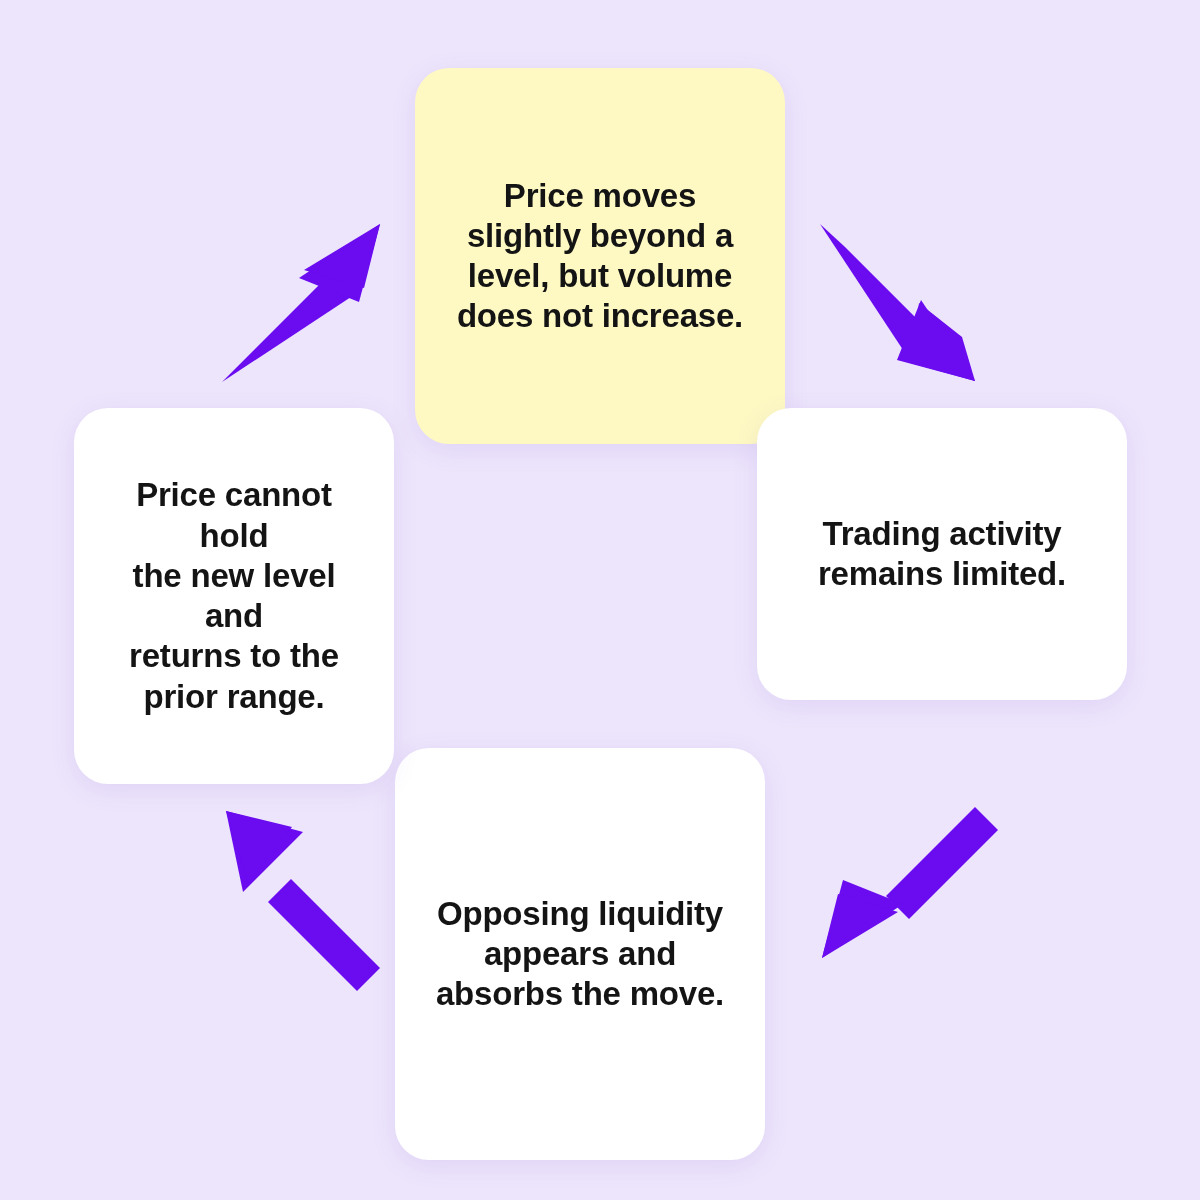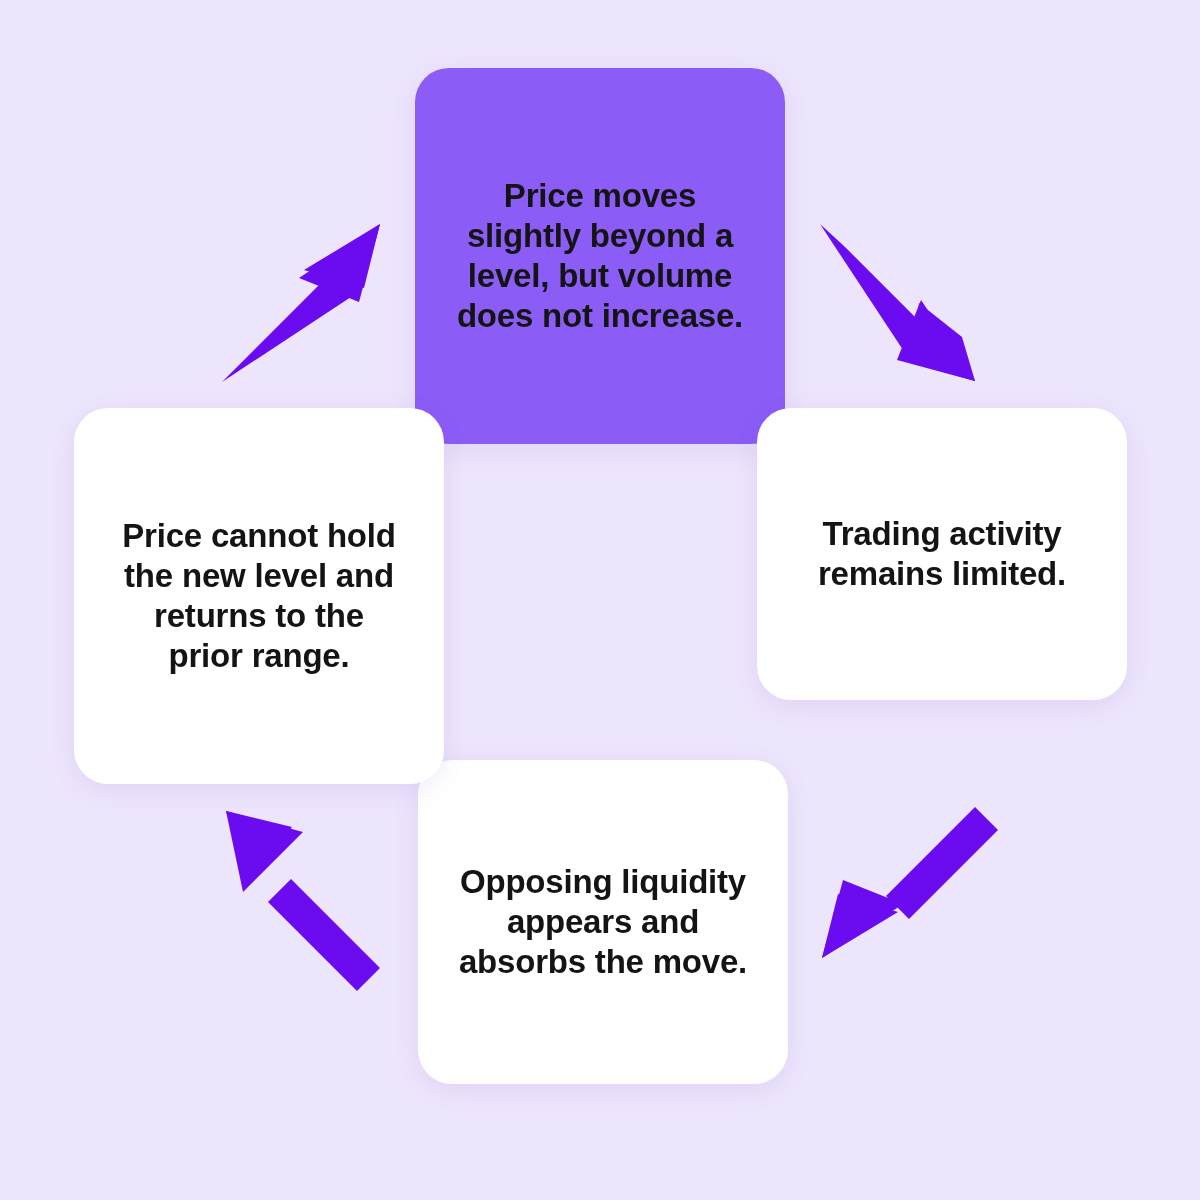--- a/index.html
+++ b/index.html
@@ -65,31 +65,30 @@
   }
   
   #card-right {
     left: 757px;
     top: 408px;
     width: 370px;
     height: 292px;
   }
   
   #card-bottom {
-    left: 418px;
+    left: 395px;
     top: 748px;
     width: 370px;
-    height: 324px;
-    margin-top: 12px;
+    height: 412px;
   }
   
   #card-left {
     left: 74px;
     top: 408px;
-    width: 370px;
+    width: 320px;
     height: 376px;
   }
 </style>
 </head>
 <body>
 
 <div id="diagram-root" style="background: rgb(237, 229, 252);">
 
   <svg id="arrow-layer" viewBox="0 0 1200 1200" width="1200" height="1200" xmlns="http://www.w3.org/2000/svg" aria-hidden="true">
 
@@ -112,21 +111,21 @@
       <polygon points="226,811 292,827 248,883"></polygon>
     </g>
 
     <g fill="#6A0BF0">
       <polygon points="222,382 245,359 334,270 357,293"></polygon>
       <polygon points="380,224 359,302 299,278"></polygon>
       <polygon points="380,224 364,288 304,270"></polygon>
     </g>
   </svg>
 
-  <div class="card" id="card-top" style="background: #8b5cf6;">
+  <div class="card" id="card-top" style="background: #fef9c3;">
     <div class="card-text" style="color: rgb(20, 20, 20);">Price moves
 slightly beyond a
 level, but volume
 does not increase.</div>
   </div>
 
   <div class="card" id="card-right" style="background: rgb(255, 255, 255);">
     <div class="card-text" style="color: rgb(20, 20, 20);">Trading activity
 remains limited.</div>
   </div>

